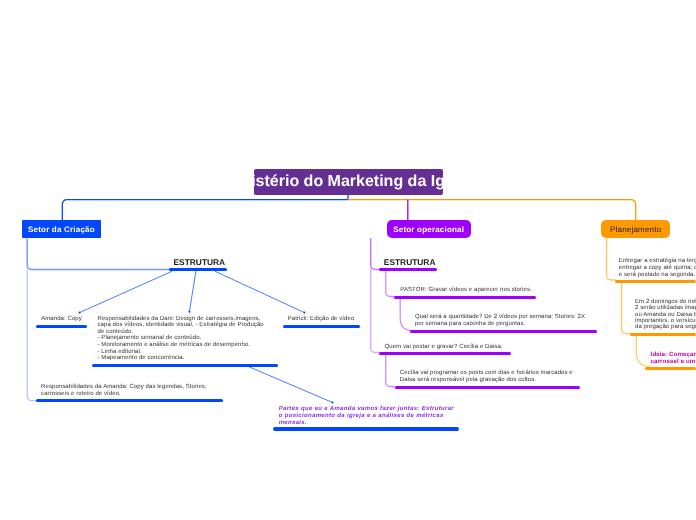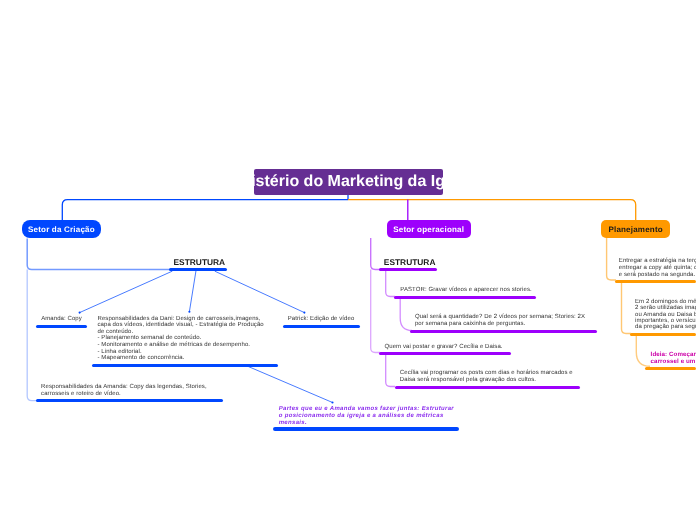--- a/index.html
+++ b/index.html
@@ -36,27 +36,27 @@
 <path d="M 400.2 298 L 400.2 318 Q 400.2 330.5 412 330.5" fill="none" stroke="#9d00fc" stroke-width="1.3" stroke-linecap="butt" stroke-linejoin="round" opacity="0.45"></path>
 <path d="M 370.7 269.5 L 370.7 348 Q 370.7 352.5 375.2 352.5 L 380 352.5" fill="none" stroke="#9d00fc" stroke-width="1.3" stroke-linecap="butt" stroke-linejoin="round" opacity="0.35"></path>
 <path d="M 385.7 353 L 385.7 382 Q 385.7 386.5 390.2 386.5 L 395 386.5" fill="none" stroke="#9d00fc" stroke-width="1.3" stroke-linecap="butt" stroke-linejoin="round" opacity="0.45"></path>
 <path d="M 606.6 238 L 606.6 275.5 Q 606.6 280 611.1 280 L 616 280" fill="none" stroke="#ff9900" stroke-width="1.4" stroke-linecap="butt" stroke-linejoin="round" opacity="0.55"></path>
 <path d="M 621.5 281.5 L 621.5 329 Q 621.5 333.5 626 333.5 L 631 333.5" fill="none" stroke="#ff9900" stroke-width="1.4" stroke-linecap="butt" stroke-linejoin="round" opacity="0.55"></path>
 <path d="M 636.3 334.5 L 636.3 352 Q 636.3 366.3 650 366.3" fill="none" stroke="#ff9900" stroke-width="1.4" stroke-linecap="butt" stroke-linejoin="round" opacity="0.5"></path>
 </svg>
 <div class="pill" style="left:254px;top:169px;width:189px;height:25.5px;background:#652e93;color:#ffffff;font-size:16px;border-radius:2px;font-weight:bold;letter-spacing:0px;">
       <span>Ministério do Marketing da Igreja</span>
     </div>
-<div class="pill" style="left:21.5px;top:220.3px;width:79.8px;height:17.6px;background:#0047ff;color:#ffffff;font-size:8px;border-radius:8px;font-weight:bold;letter-spacing:0.2px;">
+<div class="pill" style="left:21.5px;top:220.3px;width:79.8px;height:17.6px;background:#0047ff;color:#ffffff;font-size:8px;border-radius:1px;font-weight:bold;letter-spacing:0.2px;">
       <span>Setor da Criação</span>
     </div>
 <div class="pill" style="left:365.8px;top:220.3px;width:83.8px;height:17.6px;background:#9d00fc;color:#ffffff;font-size:8px;border-radius:5px;font-weight:bold;letter-spacing:0.2px;margin-left:21px;">
       <span>Setor operacional</span>
     </div>
-<div class="pill" style="left:601.4px;top:220.3px;width:68.5px;height:17.6px;background:#ff9900;color:#1a1a1a;font-size:8px;border-radius:5px;font-weight:bold;letter-spacing:0.2px;">
+<div class="pill" style="left:601.4px;top:220.3px;width:68.5px;height:17.6px;background:#ff9900;color:#1a1a1a;font-size:8px;border-radius:5px;font-weight:normal;letter-spacing:0.2px;">
       <span>Planejamento</span>
     </div>
 <div class="lbl" style="left:173.5px;top:257.6px;font-size:8.4px;line-height:8px;color:#1a1a1a;font-weight:bold;">ESTRUTURA</div>
 <div class="ul" style="left:169.2px;top:268.0px;width:57.4px;height:3.4px;background:#0047ff;"></div>
 <div class="lbl" style="left:41.2px;top:315.6px;font-size:6.0px;line-height:6.6px;color:#333;letter-spacing:0.08px;">Amanda: Copy</div>
 <div class="ul" style="left:35.5px;top:324.8px;width:51.5px;height:3.4px;background:#0047ff;"></div>
 <div class="lbl" style="left:97.5px;top:315.6px;font-size:6.0px;line-height:6.6px;color:#333;letter-spacing:0.08px;">Responsabilidades da Dani: Design de carrosseis,imagens,
 capa dos vídeos, identidade visual, - Estratégia de Produção
 de conteúdo.
 - Planejamento semanal de conteúdo.

